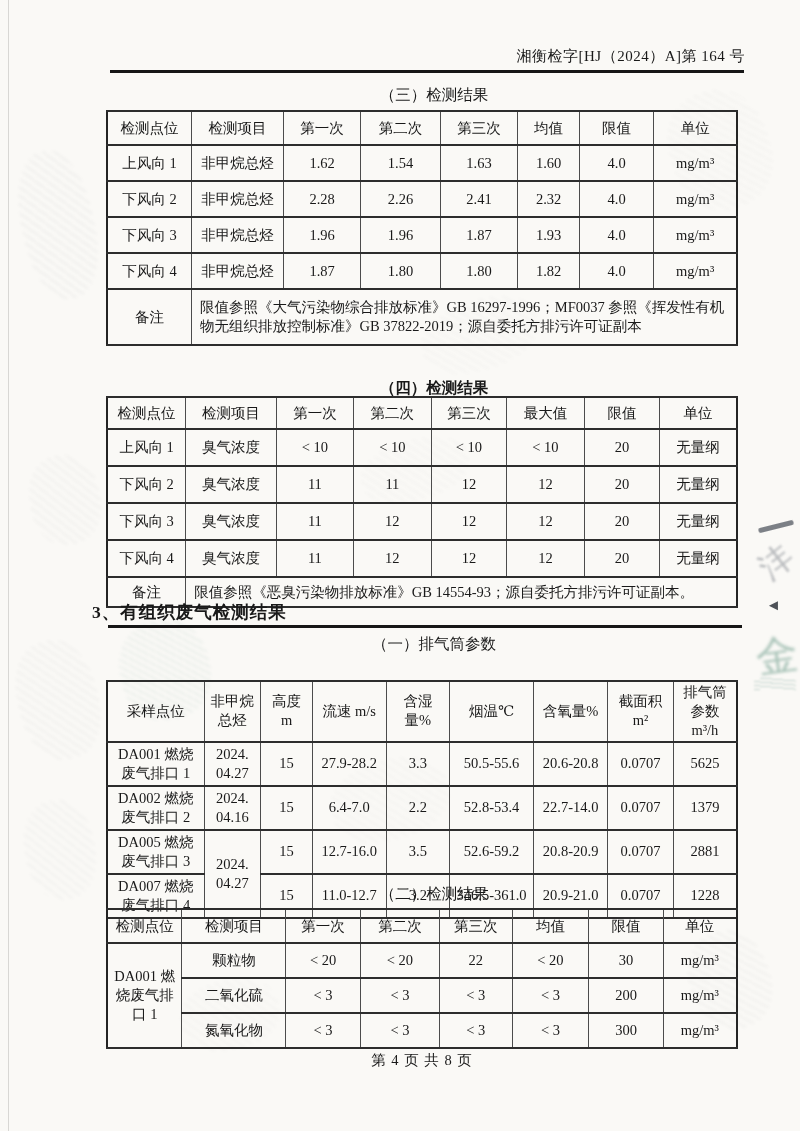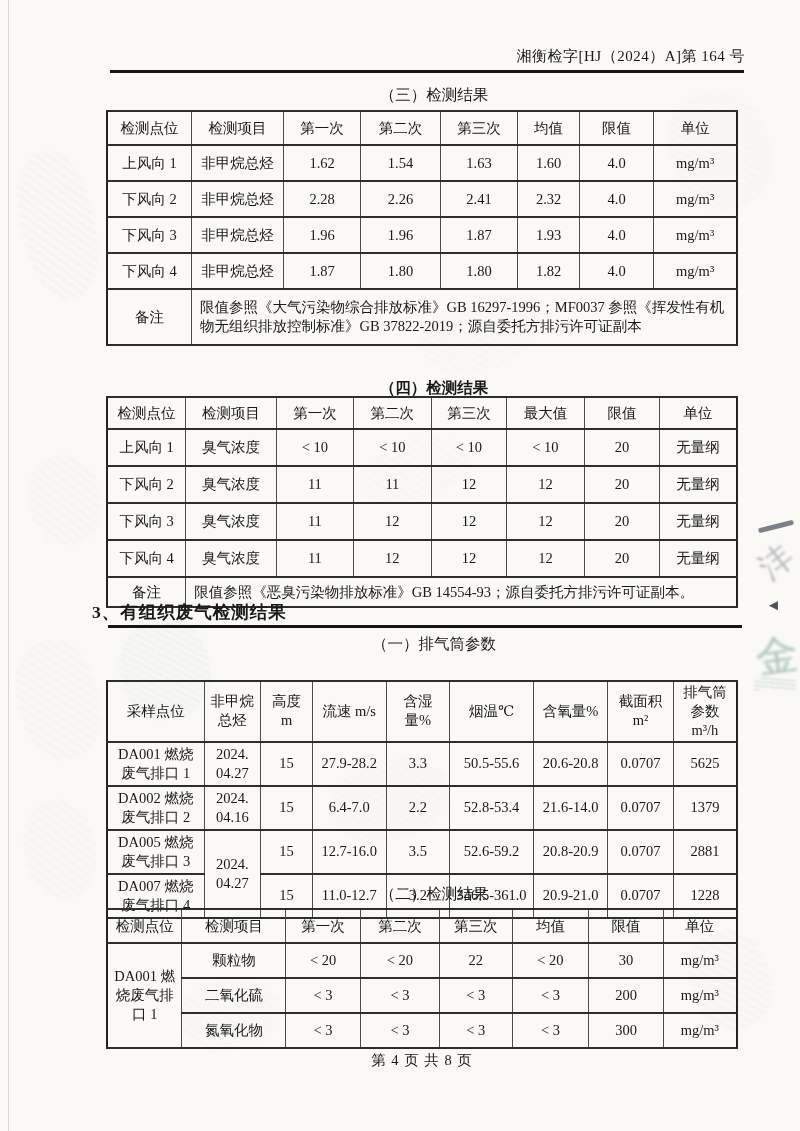--- a/index.html
+++ b/index.html
@@ -270,21 +270,21 @@
     <td class="data">5625</td>
   </tr>
   <tr>
     <td class="data">DA002 燃烧废气排口 2</td>
     <td class="data pre">2024.
 04.16</td>
     <td class="data">15</td>
     <td class="data">6.4-7.0</td>
     <td class="data">2.2</td>
     <td class="data">52.8-53.4</td>
-    <td class="data">21.6-14.0</td>
+    <td class="data">22.7-14.0</td>
     <td class="data">0.0707</td>
     <td class="data">1379</td>
   </tr>
   <tr>
     <td class="data">DA005 燃烧废气排口 3</td>
     <td class="data pre" rowspan="2">2024.
 04.27</td>
     <td class="data">15</td>
     <td class="data">12.7-16.0</td>
     <td class="data">3.5</td>

